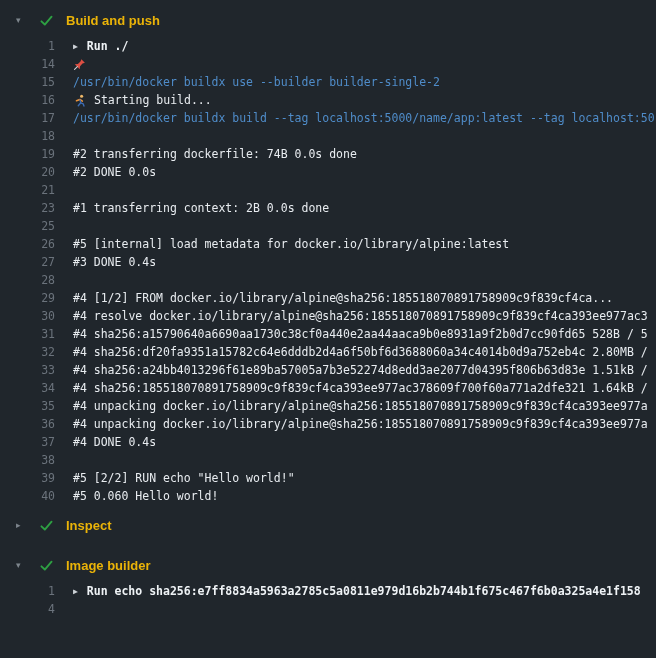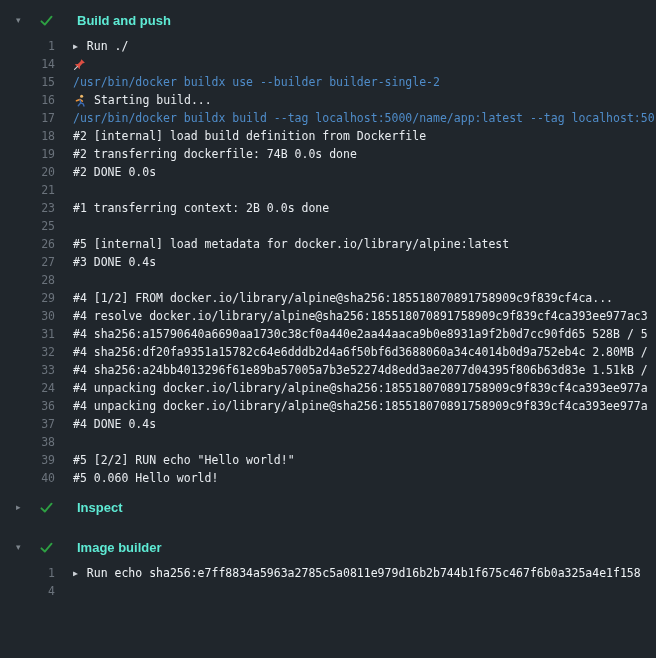--- a/index.html
+++ b/index.html
@@ -32,22 +32,22 @@
   .check-wrap {
     flex: none;
     width: 16px;
     height: 16px;
     margin-left: 10px;
     display: flex;
     align-items: center;
     justify-content: center;
   }
   .group-title {
-    margin-left: 23px;
-    color: #5eead4;
+    margin-left: 12px;
+    color: #eab308;
     font-size: 13px;
     font-weight: 700;
   }
 
   
   .lines { padding: 3px 0 6px; }
   .collapsed-gap { margin-bottom: 12px; }
   .line {
     display: flex;
     align-items: center;
@@ -66,21 +66,21 @@
   }
   .line .content {
     flex: none;
     padding-left: 18px;
     color: #e8ecf0;
     white-space: pre;
     display: flex;
     align-items: center;
   }
   .line.command .content .text { color: #4f8cc9; font-weight: normal; }
-  .line.run .content .text { color: #eff3f6; font-weight: normal; }
+  .line.run .content .text { color: #eff3f6; font-weight: bold; }
   .run-arrow {
     color: #cdd2d7;
     font-size: 8px;
     margin-right: 9px;
     user-select: none;
   }
   .inline-icon { margin-right: 8px; display: inline-flex; }
   .inline-icon svg { display: block; }
 </style>
 </head>
@@ -133,21 +133,20 @@
 <span class="text">Starting build...</span></span>
   </div>
 
   <div class="line command">
     <span class="num">17</span>
     <span class="content"><span class="text">/usr/bin/docker buildx build --tag localhost:5000/name/app:latest --tag localhost:50</span></span>
   </div>
 
   <div class="line plain">
     <span class="num">18</span>
-    <span class="content"><span class="text">#2 [internal] load build definition from Dockerfile</span></span>
   </div>
 
   <div class="line plain">
     <span class="num">19</span>
     <span class="content"><span class="text">#2 transferring dockerfile: 74B 0.0s done</span></span>
   </div>
 
   <div class="line plain">
     <span class="num">20</span>
     <span class="content"><span class="text">#2 DONE 0.0s</span></span>
@@ -203,23 +202,27 @@
   <div class="line plain">
     <span class="num">32</span>
     <span class="content"><span class="text">#4 sha256:df20fa9351a15782c64e6dddb2d4a6f50bf6d3688060a34c4014b0d9a752eb4c 2.80MB /</span></span>
   </div>
 
   <div class="line plain">
     <span class="num">33</span>
     <span class="content"><span class="text">#4 sha256:a24bb4013296f61e89ba57005a7b3e52274d8edd3ae2077d04395f806b63d83e 1.51kB /</span></span>
   </div>
 
-
-  <div class="line plain">
-    <span class="num">24</span>
+  <div class="line plain">
+    <span class="num">34</span>
+    <span class="content"><span class="text">#4 sha256:185518070891758909c9f839cf4ca393ee977ac378609f700f60a771a2dfe321 1.64kB /</span></span>
+  </div>
+
+  <div class="line plain">
+    <span class="num">35</span>
     <span class="content"><span class="text">#4 unpacking docker.io/library/alpine@sha256:185518070891758909c9f839cf4ca393ee977a</span></span>
   </div>
 
   <div class="line plain">
     <span class="num">36</span>
     <span class="content"><span class="text">#4 unpacking docker.io/library/alpine@sha256:185518070891758909c9f839cf4ca393ee977a</span></span>
   </div>
 
   <div class="line plain">
     <span class="num">37</span>

